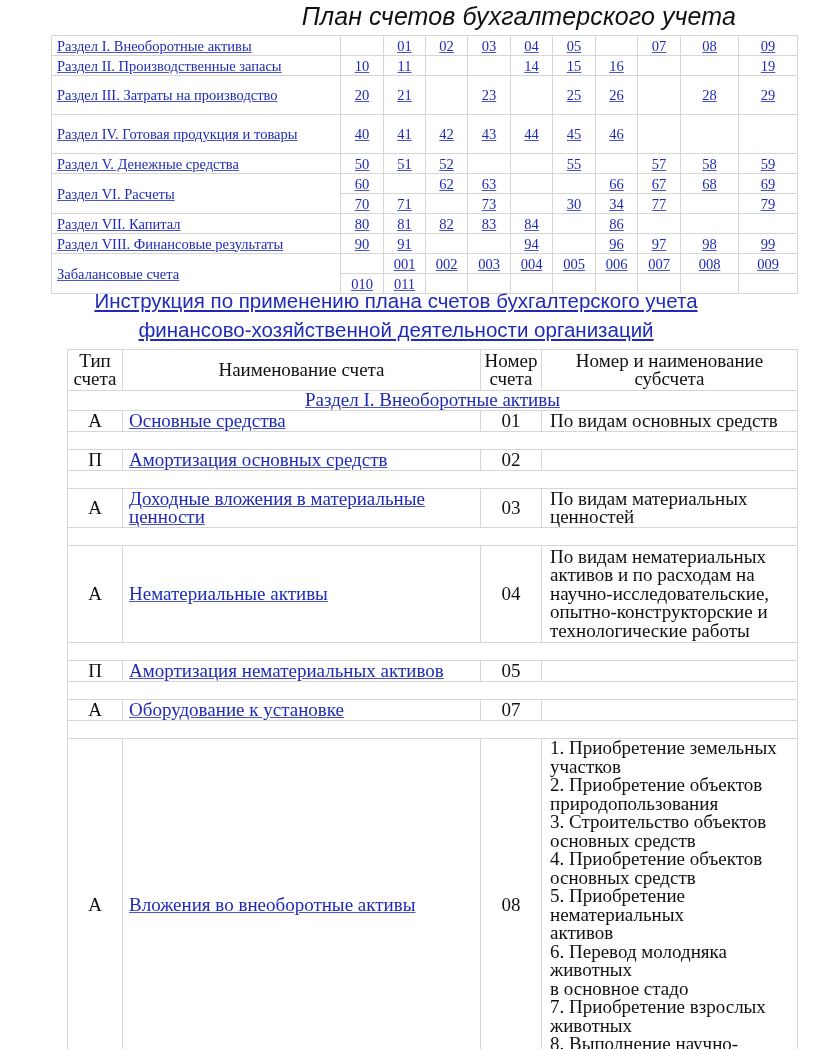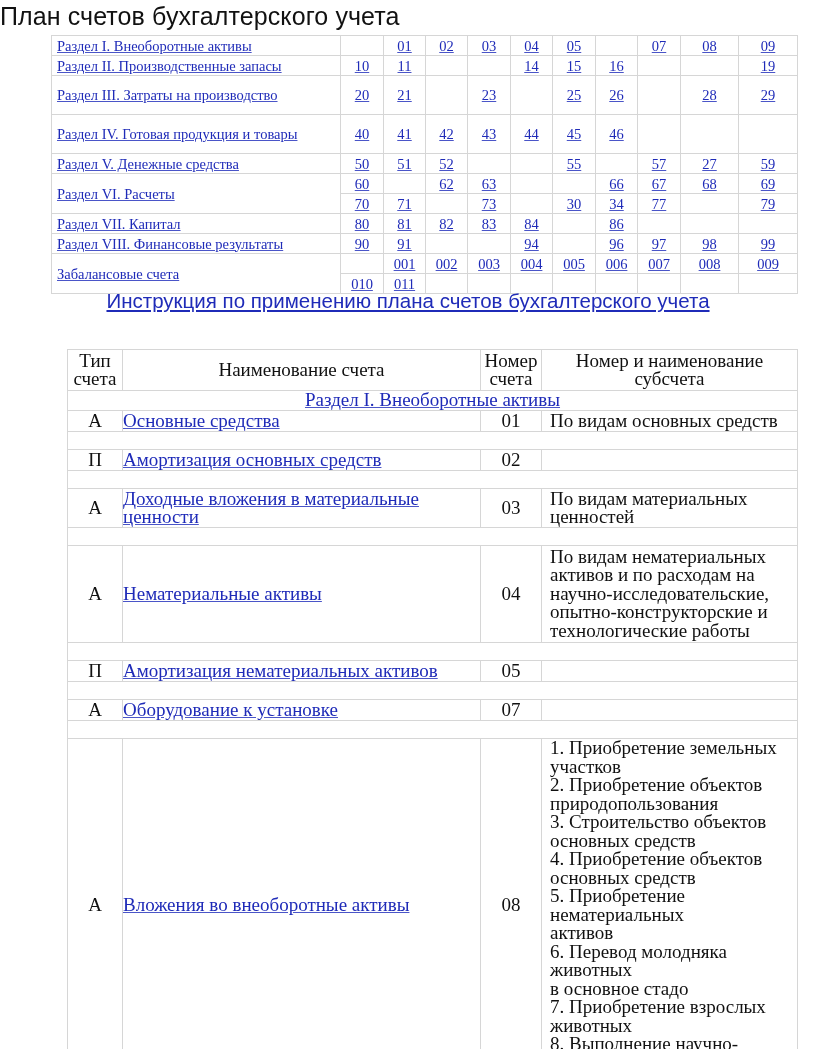--- a/index.html
+++ b/index.html
@@ -1,39 +1,39 @@
 <!DOCTYPE html>
 <html><head>
 <meta charset="utf-8">
 <style>
   html, body { margin: 0; padding: 0; background: #ffffff; }
   body { width: 816px; height: 1049px; overflow: hidden; position: relative; font-family: "Liberation Serif", serif; color: #111; }
   a, .lnk { color: #1f2bb8; text-decoration: underline; text-decoration-color: #4a55c8; cursor: pointer; }
 
-  .title { position: absolute; left: 0; top: 2px; width: 736px; text-align: left; font-family: "Liberation Sans", sans-serif; font-size: 25px; color: #111; letter-spacing: 0.1px; }
+  .title { position: absolute; left: 0; top: 2px; width: 736px; text-align: right; font-family: "Liberation Sans", sans-serif; font-size: 25px; color: #111; letter-spacing: 0.1px; font-style: italic; }
 
   table { border-collapse: collapse; table-layout: fixed; }
   td, th { border: 1px solid #d6d6d6; padding: 0; }
 
   
   .plan { position: absolute; left: 51px; top: 35px; width: 746px; font-size: 14.5px; }
   .plan td { height: 19px; line-height: 18px; vertical-align: middle; }
   .plan td.sec { padding-left: 5px; text-align: left; }
   .plan td.num { text-align: center; }
   .plan tr.tall td { height: 38px; }
 
-  .subtitle { position: absolute; left: 12px; top: 286px; width: 792px; text-align: center; font-family: "Liberation Sans", sans-serif; font-size: 20.5px; line-height: 29px; }
+  .subtitle { position: absolute; left: 0; top: 286px; width: 792px; text-align: center; font-family: "Liberation Sans", sans-serif; font-size: 20.5px; line-height: 29px; }
   .subtitle span { color: #1f2bb8; text-decoration: underline; }
 
   
   .instr { position: absolute; left: 67px; top: 349px; width: 730px; font-size: 19px; }
   .instr th { font-weight: normal; text-align: center; vertical-align: middle; line-height: 18px; height: 40px; }
   .instr td { vertical-align: middle; line-height: 18.5px; }
   .instr td.type { text-align: center; }
-  .instr td.name { padding-left: 0; }
+  .instr td.name { padding-left: 6px; }
   .instr td.no { text-align: center; }
   .instr td.sub { padding-left: 8px; padding-right: 16px; }
   .instr tr.sep td { height: 17px; }
   .instr tr.section td { text-align: center; height: 19px; }
   .instr tr.r1 td { height: 20px; }
   .instr tr.r2 td { height: 38px; }
   .instr tr.r5 td { height: 96px; }
 </style>
 </head>
 <body>
@@ -110,21 +110,21 @@
       <tr>
         <td class="sec"><a>Раздел V. Денежные средства</a></td>
         <td class="num"><a>50</a></td>
         <td class="num"><a>51</a></td>
         <td class="num"><a>52</a></td>
         <td class="num"></td>
         <td class="num"></td>
         <td class="num"><a>55</a></td>
         <td class="num"></td>
         <td class="num"><a>57</a></td>
-        <td class="num"><a>27</a></td>
+        <td class="num"><a>58</a></td>
         <td class="num"><a>59</a></td>
       </tr>
       <tr>
         <td class="sec" rowspan="2"><a>Раздел VI. Расчеты</a></td>
         <td class="num"><a>60</a></td>
         <td class="num"></td>
         <td class="num"><a>62</a></td>
         <td class="num"><a>63</a></td>
         <td class="num"></td>
         <td class="num"></td>
@@ -194,20 +194,21 @@
         <td class="num"></td>
         <td class="num"></td>
         <td class="num"></td>
         <td class="num"></td>
       </tr>
     </tbody>
 </table>
 
 <div class="subtitle">
   <span>Инструкция по применению плана счетов бухгалтерского учета</span><br>
+  <span>финансово-хозяйственной деятельности организаций</span>
 </div>
 
 <table class="instr">
   <colgroup>
     <col style="width:55px">
       <col style="width:358px">
       <col style="width:61px">
       <col style="width:256px">
   </colgroup>
   <thead>

